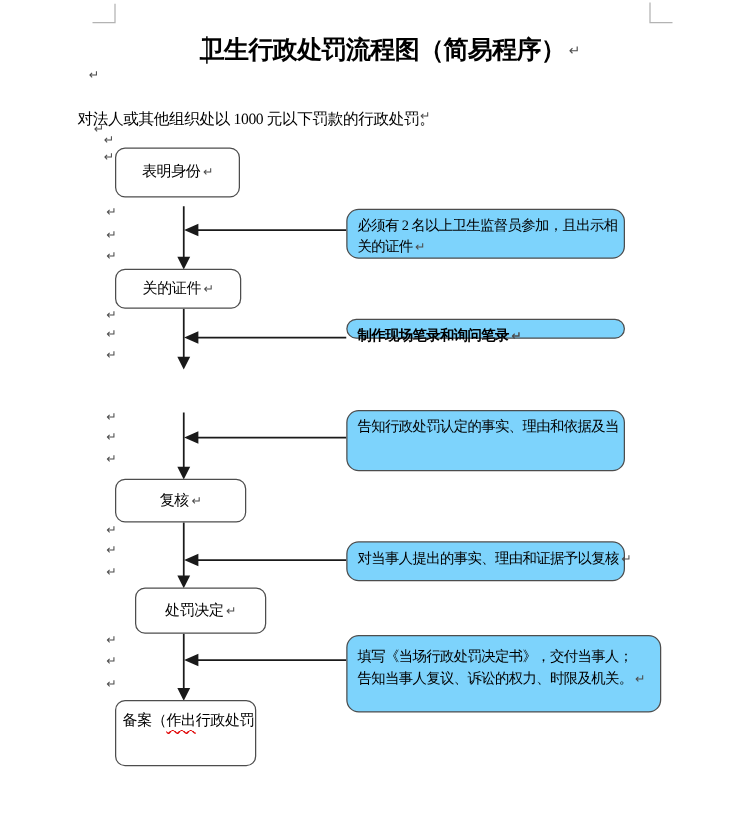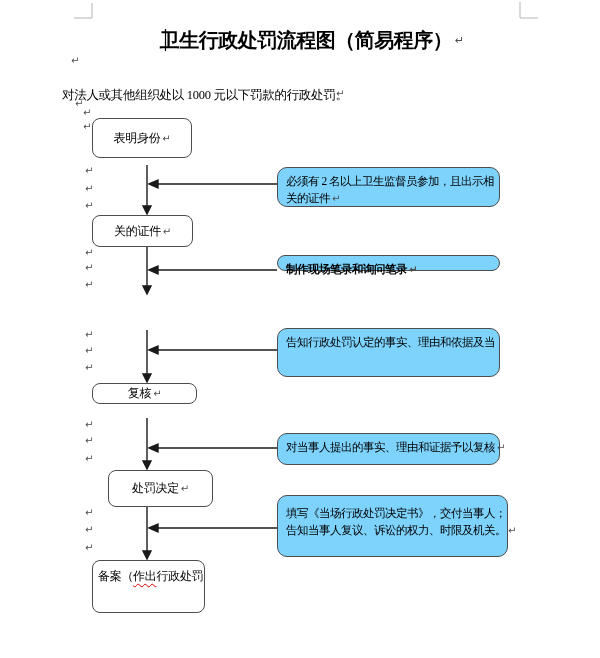--- a/index.html
+++ b/index.html
@@ -90,21 +90,21 @@
       <span class="pmark" style="left: 85px; top: 525px;">↵</span>
       <span class="pmark" style="left: 85px; top: 543px;">↵</span>
     </div>
 
   <div class="flow-box center" style="left:92px;top:118px;width:100px;height:40px;text-align:center;">
     <span><span>表明身份</span><span class="retmark">↵</span></span>
   </div>
   <div class="flow-box center" style="left:92px;top:215px;width:101px;height:32px;">
     <span><span>关的证件</span><span class="retmark">↵</span></span>
   </div>
-  <div class="flow-box center" style="left:92px;top:383px;width:105px;height:21px;">
+  <div class="flow-box center" style="left:92px;top:383px;width:105px;height:35px;">
     <span><span>复核</span><span class="retmark">↵</span></span>
   </div>
   <div class="flow-box center" style="left:108px;top:470px;width:105px;height:37px;">
     <span><span>处罚决定</span><span class="retmark">↵</span></span>
   </div>
   <div class="flow-box" style="left:92px;top:560px;width:113px;height:53px;padding:7px 16px 0 5px;">
     <div class="backup-line"><span>备案（</span><span class="squiggle">作出</span><span>行政处罚</span></div>
   </div>
 
   <div class="note-box" style="left:277px;top:167px;width:223px;height:40px;">
@@ -113,18 +113,18 @@
   </div>
   <div class="note-box" style="left:277px;top:255px;width:223px;height:16px;font-weight:bold;">
     <div class="note-line"><span>制作现场笔录和询问笔录</span><span class="retmark">↵</span></div>
   </div>
   <div class="note-box" style="left:277px;top:328px;width:223px;height:49px;">
     <div class="note-line">告知行政处罚认定的事实、理由和依据及当</div>
   </div>
   <div class="note-box" style="left:277px;top:433px;width:223px;height:32px;text-align:right;">
     <div class="note-line"><span>对当事人提出的事实、理由和证据予以复核</span><span class="retmark">↵</span></div>
   </div>
-  <div class="note-box" style="left:277px;top:495px;width:231px;height:62px;padding-top:9px;">
+  <div class="note-box" style="left:277px;top:508px;width:252px;height:62px;padding-top:9px;">
     <div class="note-line">填写《当场行政处罚决定书》，交付当事人；</div>
     <div class="note-line"><span>告知当事人复议、诉讼的权力、时限及机关。</span><span class="retmark">↵</span></div>
   </div>
 
 </div>
 
 </body></html>

